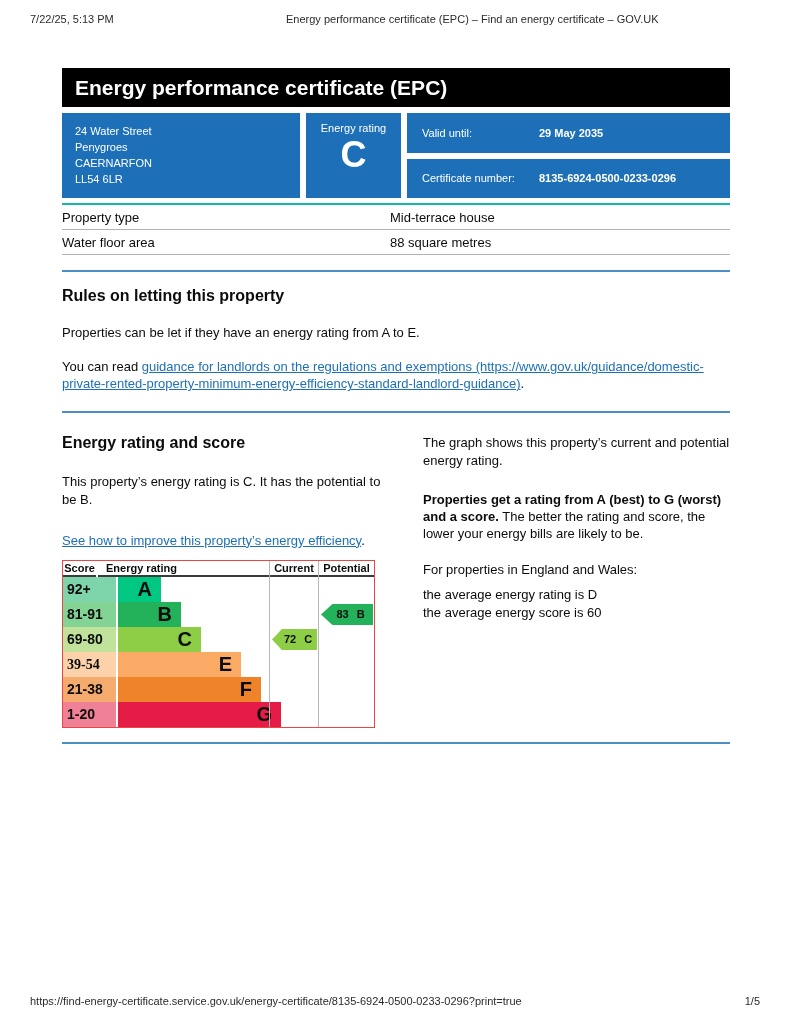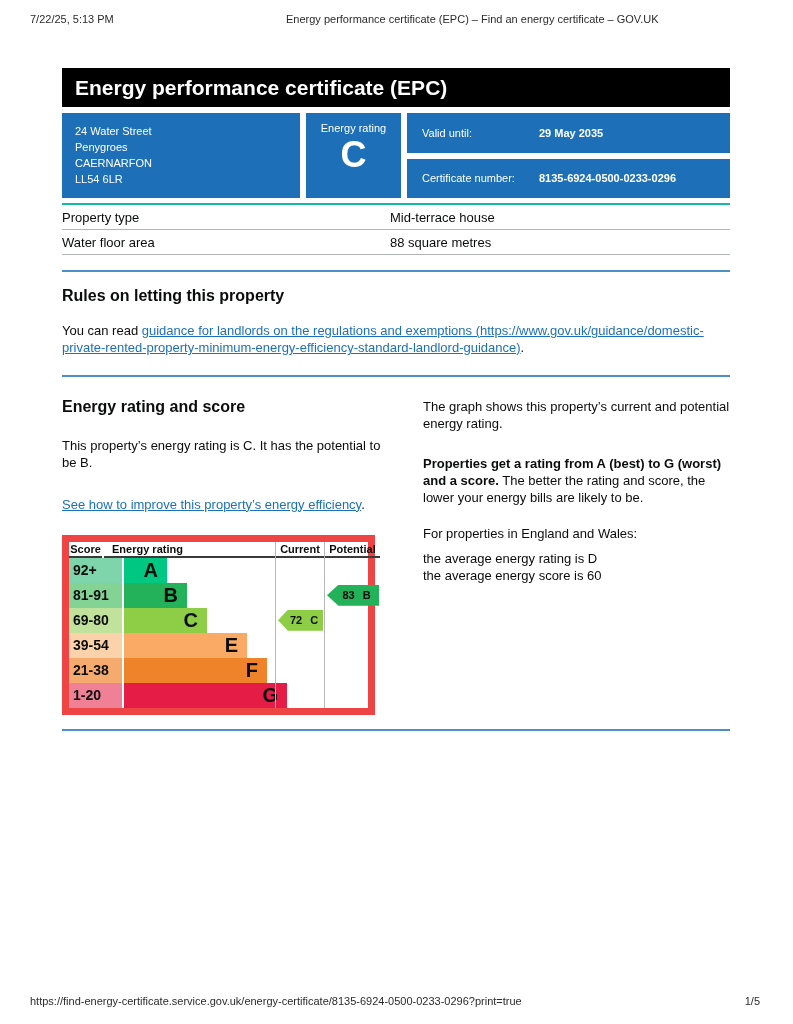--- a/index.html
+++ b/index.html
@@ -49,21 +49,21 @@
   .columns { display:flex; margin-top:21px; }
   .col-left { width:334px; }
   .col-left p { width:320px; }
   .col-right { width:307px; margin-left:auto; }
   #left-p1 { margin-top:21px; }
   #left-link { margin-top:24px; }
   #right-p2 { margin-top:22px; }
   #right-p3 { margin-top:19px; }
   #right-p4 { margin-top:8px; }
 
-  .chart { position:relative; margin-top:22px; width:313px; border:7px solid #ef4444; background:#fff; }
+  .chart { position:relative; margin-top:11px; width:313px; border:1px solid #ef4444; background:#fff; }
   .chead { display:flex; height:16px; font-size:11px; font-weight:bold; }
   .h-score { width:33px; text-align:center; line-height:15px; border-bottom:2px solid #3a3a3a; margin-right:2px; }
   .h-rating { width:171px; padding-left:8px; line-height:15px; border-bottom:2px solid #3a3a3a; }
   .crow { display:flex; height:25px; }
   .cscore { width:53px; margin-right:2px; font-size:14px; font-weight:bold; line-height:25px; padding-left:4px; }
   .cband { font-size:20px; font-weight:bold; line-height:25px; text-align:right; padding-right:9px; color:#0b0c0c; }
   .ccol { position:absolute; top:0; bottom:0; border-left:1px solid #b7b7b7; }
   .ccol-current  { left:206px; width:49px; }
   .ccol-potential{ left:255px; width:56px; }
   .ccol .chdr { height:16px; line-height:15px; text-align:center; font-size:11px; font-weight:bold; border-bottom:2px solid #3a3a3a; }
@@ -117,20 +117,21 @@
       </div>
       <div class="drow">
         <div class="dlabel">Water floor area</div>
         <div>88 square metres</div>
       </div>
     </div>
 
   <hr id="hr1" class="blue">
 
   <h2 id="rules-heading">Rules on letting this property</h2>
+  <p id="rules-p1">Properties can be let if they have an energy rating from A to E.</p>
   <p id="rules-p2"><span>You can read </span><span class="link">guidance for landlords on the regulations and exemptions (https://www.gov.uk/guidance/domestic-private-rented-property-minimum-energy-efficiency-standard-landlord-guidance)</span><span>.</span></p>
 
   <hr id="hr2" class="blue">
 
   <div class="columns">
     <div class="col-left">
       <h2>Energy rating and score</h2>
       <p id="left-p1">This property’s energy rating is C. It has the potential to be B.</p>
       <p id="left-link"><span class="link">See how to improve this property’s energy efficiency</span><span>.</span></p>
 
@@ -146,21 +147,21 @@
             </div>
             <div class="crow">
               <div class="cscore" style="background: rgb(131, 211, 149);">81-91</div>
               <div class="cband" style="background: rgb(35, 177, 89); width: 63px;">B</div>
             </div>
             <div class="crow">
               <div class="cscore" style="background: rgb(192, 226, 155);">69-80</div>
               <div class="cband" style="background: rgb(141, 206, 70); width: 83px;">C</div>
             </div>
             <div class="crow">
-              <div class="cscore" style="background: rgb(252, 210, 171);">39-54</div>
+              <div class="cscore" style="background: rgb(252, 210, 171); font-family: Liberation Serif, serif;">39-54</div>
               <div class="cband" style="background: rgb(251, 170, 102); width: 123px;">E</div>
             </div>
             <div class="crow">
               <div class="cscore" style="background: rgb(244, 171, 109);">21-38</div>
               <div class="cband" style="background: rgb(238, 131, 41); width: 143px;">F</div>
             </div>
             <div class="crow">
               <div class="cscore" style="background: rgb(239, 128, 150);">1-20</div>
               <div class="cband" style="background: rgb(228, 28, 70); width: 163px;">G</div>
             </div>

